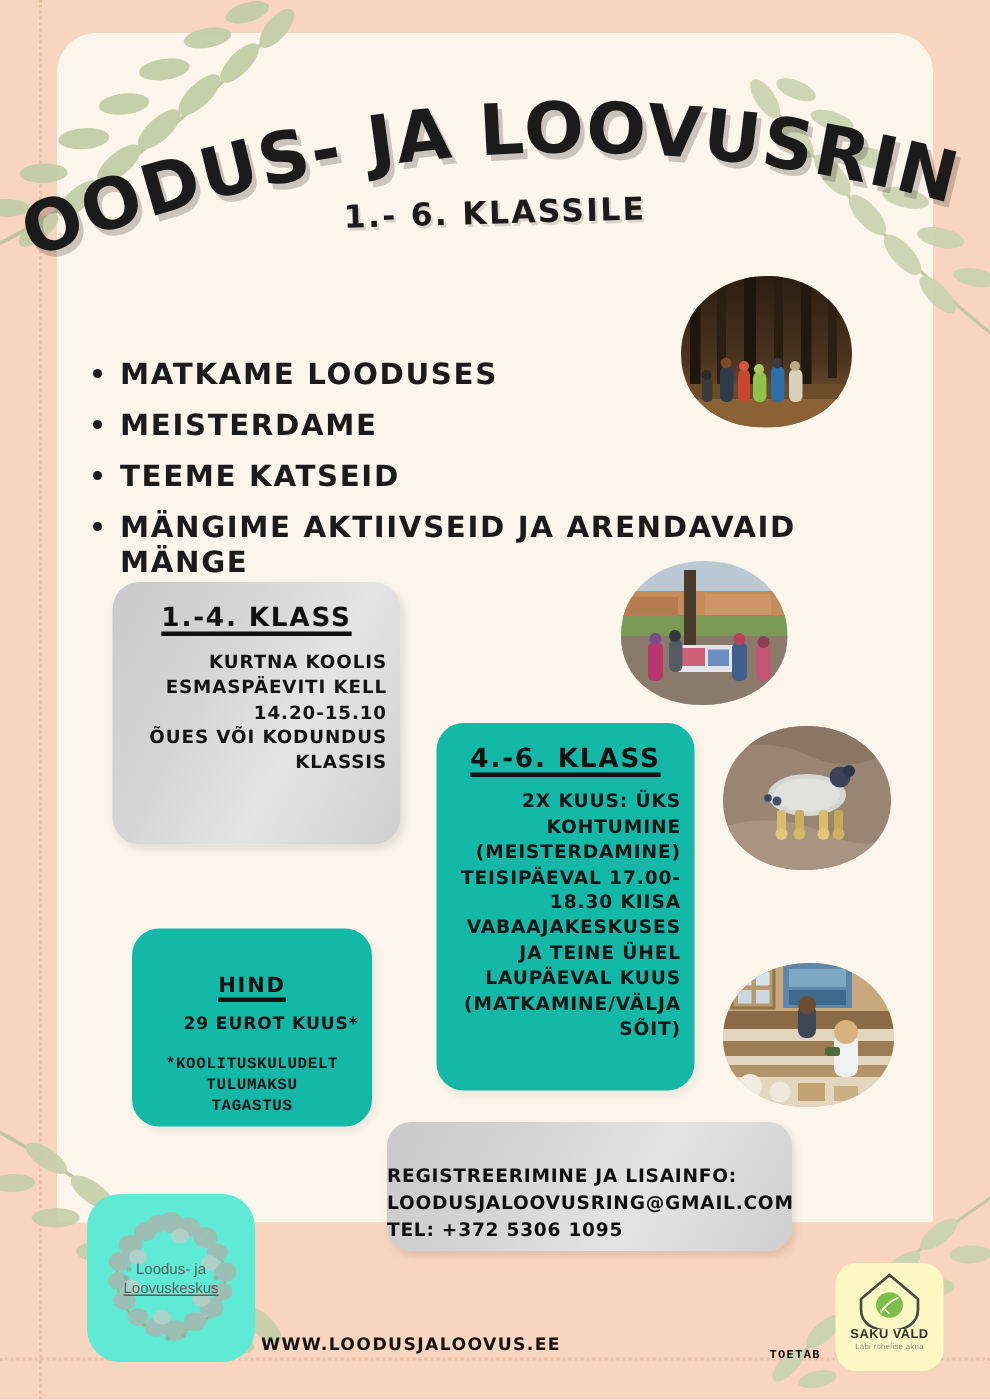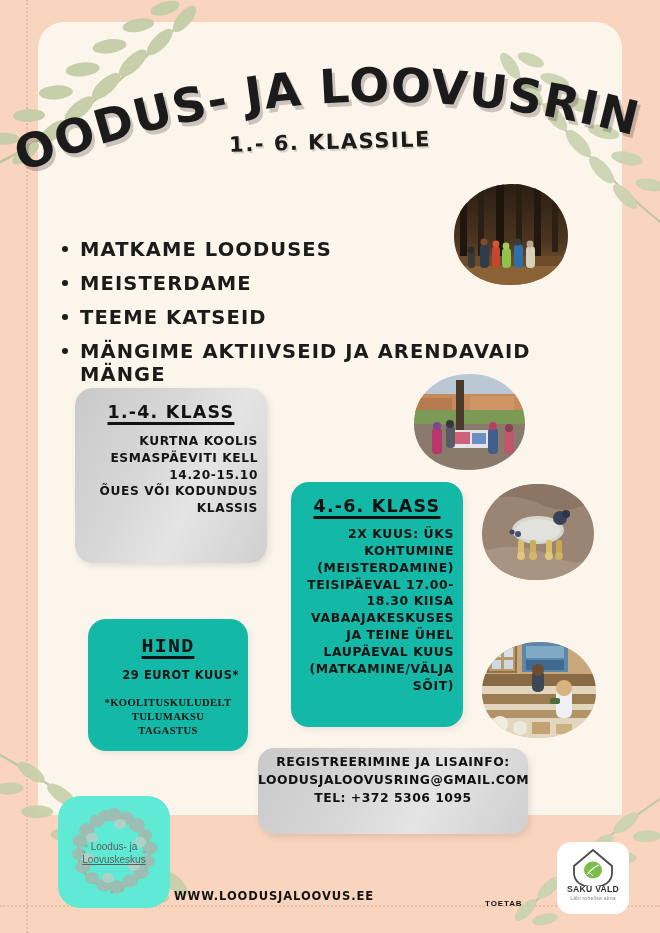--- a/index.html
+++ b/index.html
@@ -119,47 +119,47 @@
     font-weight: 700;
     font-size: 17.5px;
     letter-spacing: 1.2px;
     color: #111;
     text-align: center;
     text-decoration: underline;
     text-underline-offset: 4px;
     text-decoration-thickness: 2.5px;
     margin-top: 14px;
   }
-  #card-price .card-title { font-size: 20px; margin-top: 16px; font-family: Liberation Mono, monospace; }
+  #card-price .card-title { font-size: 14px; margin-top: 30px; }
 
   .card-body {
     font-family: "DejaVu Sans", sans-serif;
     font-weight: 700;
     font-size: 12.2px;
     line-height: 1.38;
     letter-spacing: .6px;
     color: #141414;
     text-align: right;
     margin-top: 11px;
     padding: 0 9px;
     white-space: pre-line;
   }
   #card-grade46 .card-body { font-size: 12.4px; line-height: 1.36; margin-top: 10px; }
   #card-price .card-body { font-size: 11.4px; margin-top: 10px; }
   #card-price .card-note {
-    font-family: Liberation Serif, serif;
+    font-family: Liberation Mono, monospace;
     font-weight: 700; font-size: 10.6px; line-height: 1.35;
     letter-spacing: .4px; color: #141414; text-align: center;
     margin-top: 12px; padding: 0 7px; white-space: pre-line;
   }
   #card-contact .contact-body {
     font-family: "DejaVu Sans", sans-serif;
     font-weight: 700; font-size: 12.4px; line-height: 1.45;
-    letter-spacing: .5px; color: #111; text-align: center;
-    margin-top: 5px; white-space: pre-line;
+    letter-spacing: .5px; color: #111; text-align: left;
+    margin-top: 27px; white-space: pre-line;
   }
 
   
   #logo-card {
     position: absolute; left: 58px; top: 796px;
     width: 112px; height: 112px;
     background: #5eead4; border-radius: 22px;
     display: flex; align-items: center; justify-content: center;
   }
   .logo-text {
@@ -170,29 +170,29 @@
   }
 
   
   #website {
     position: absolute; left: 174px; top: 889px;
     font-family: "DejaVu Sans", sans-serif;
     font-weight: 700; font-size: 11.5px; letter-spacing: .9px;
     color: #141414;
   }
   #toetab-label {
-    position: absolute; left: 485px; top: 899px;
-    font-family: Liberation Sans, sans-serif;
+    position: absolute; left: 513px; top: 899px;
+    font-family: Liberation Mono, monospace;
     font-weight: 700; font-size: 8px; letter-spacing: .9px;
     color: #141414;
   }
   #saku-logo {
     position: absolute; left: 557px; top: 842px;
     width: 72px; height: 72px;
-    background: #ffffff; border-radius: 14px;
+    background: #fef9c3; border-radius: 14px;
   }
   .saku-name {
     position: absolute; left: 0; right: 0; top: 42px;
     text-align: center;
     font-family: "Liberation Sans", sans-serif;
     font-weight: 700; font-size: 8.6px; letter-spacing: .3px;
     color: #2f2f2f;
   }
   .saku-tag {
     position: absolute; left: 0; right: 0; top: 53px;

